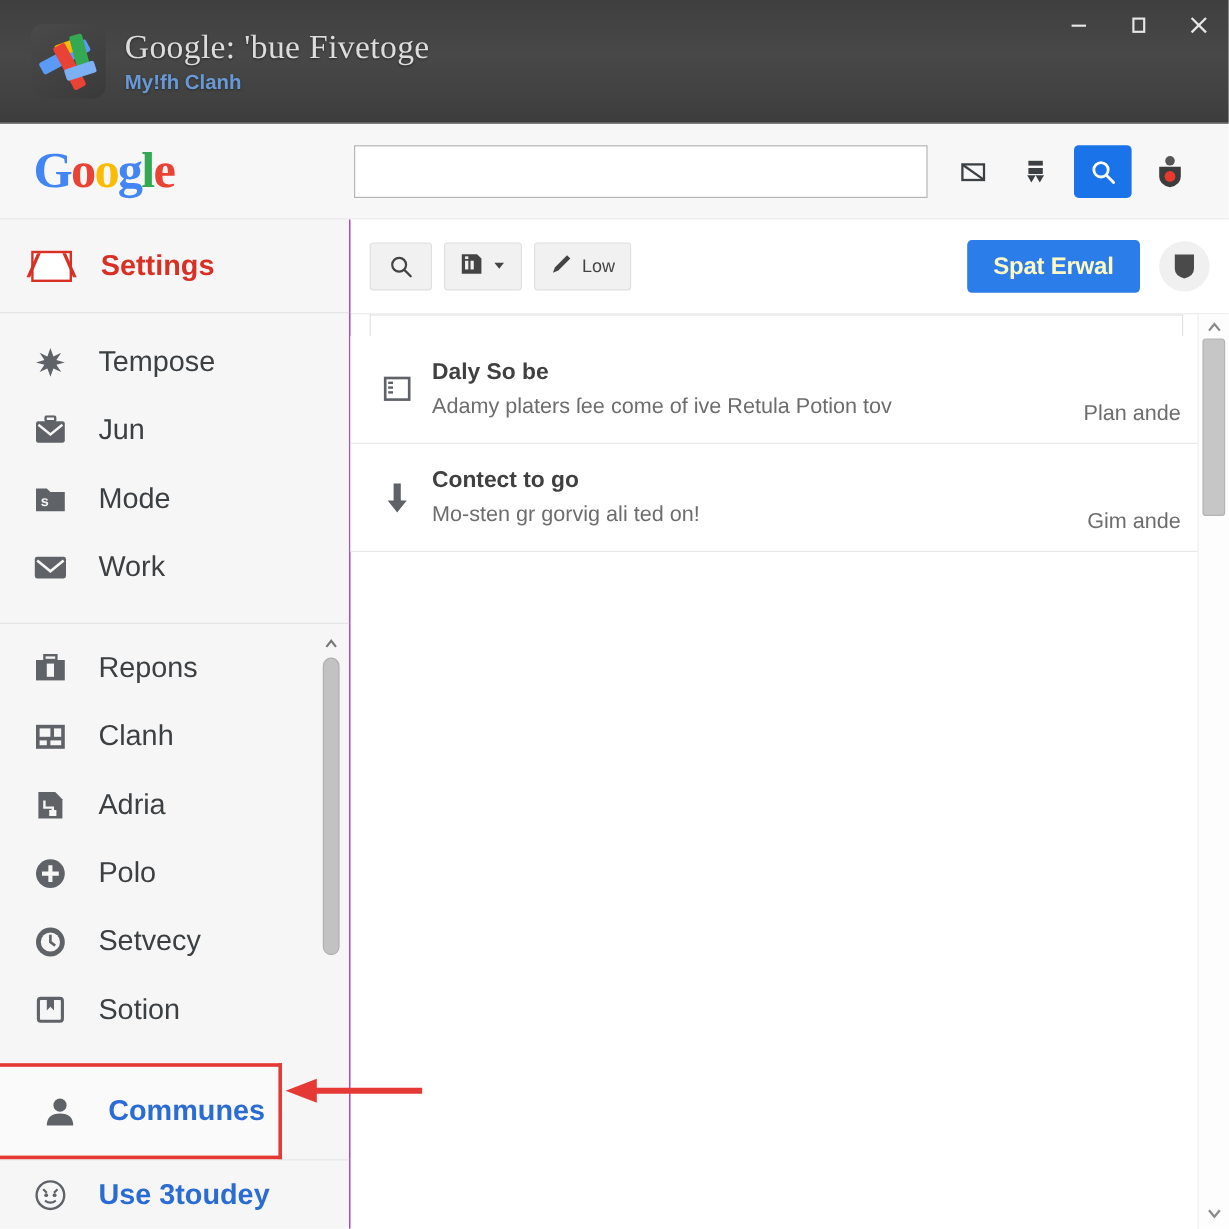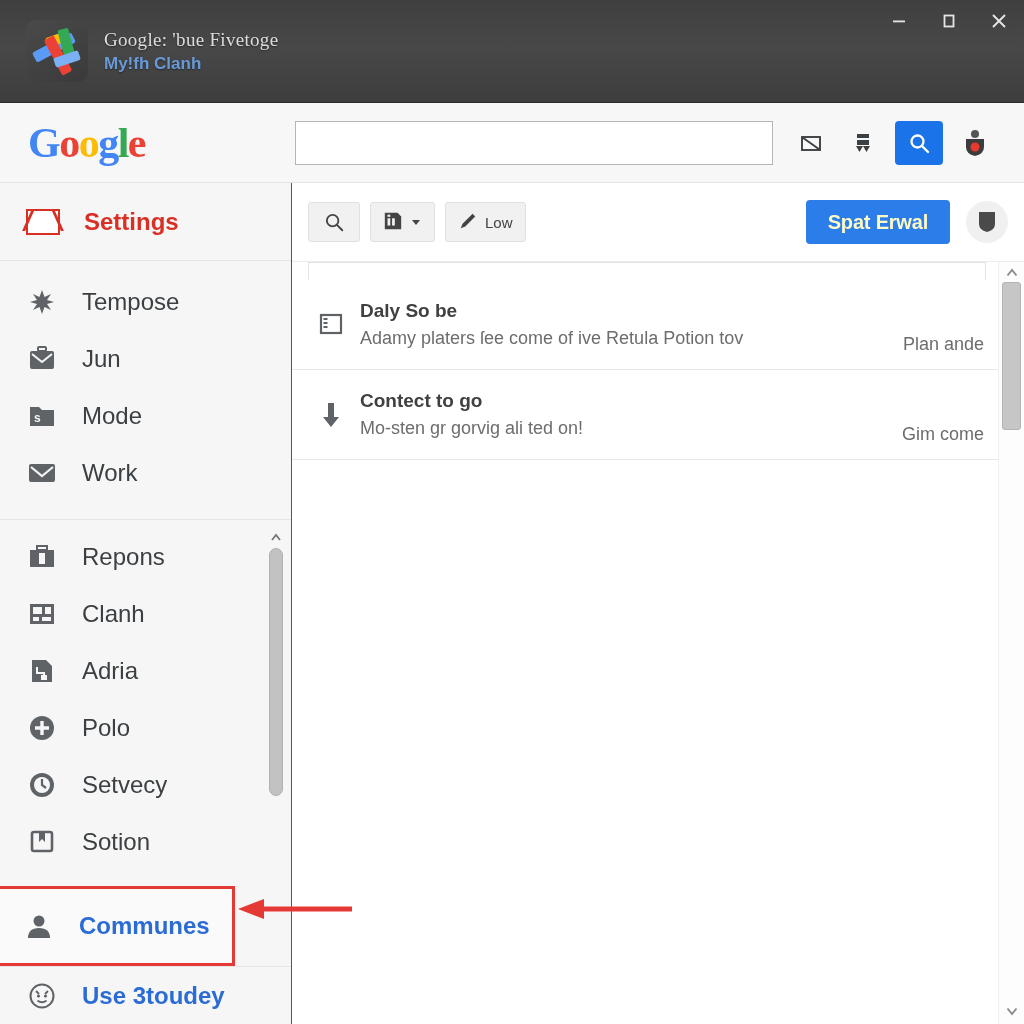--- a/index.html
+++ b/index.html
@@ -43,21 +43,21 @@
         transform: rotate(62deg); }
   .b3 { width: 34px; height: 11px; background:#34a853; left:24px; top:20px;
         transform: rotate(75deg); }
   .b4 { width: 24px; height: 10px; background:#fbbc05; left:20px; top:14px;
         transform: rotate(-20deg); }
   .b5 { width: 26px; height: 10px; background:#7bb0f5; left:28px; top:34px;
         transform: rotate(-18deg); }
 
   .title-text-wrap { margin-left: 16px; line-height: 1.15; }
   .title-main {
-    font-size: 19px; color: #e9e9e9; font-family: "Liberation Serif", serif;
+    font-size: 28px; color: #e9e9e9; font-family: "Liberation Serif", serif;
     letter-spacing: .3px;
     text-shadow: 0 1px 2px rgba(0,0,0,.55);
     opacity: .92;
   }
   .title-sub {
     font-size: 17px; color: #6fa8f0; font-weight: bold; margin-top: 3px;
     text-shadow: 0 1px 2px rgba(0,0,0,.5);
     opacity: .86;
   }
 
@@ -158,21 +158,21 @@
   .nav-label { font-size: 24px; color: #3c4043; }
 
   .nav-item.link .nav-label { color: #2b6cd4; font-weight: bold; }
 
   .highlight-wrap {
     position: relative; margin: 0; border: 3px solid #e53935;
     border-left: none;
     margin-right: 56px;
     background: #fafafa;
   }
-  .highlight-wrap .nav-item { height: 74px; padding-left: 23px; }
+  .highlight-wrap .nav-item { height: 74px; padding-left: 23px; justify-content: center; }
 
   .sb-track {
     position: absolute; right: 8px; top: 10px; bottom: 0px;
     width: 14px;
   }
   .sb-arrow-up {
     position: absolute; top: 0; left: 1px; width: 12px; height: 12px;
     color: #777;
   }
   .sb-thumb {
@@ -550,21 +550,21 @@
           <div class="mail-row">
             <div class="mail-ico">
               <svg width="26" height="28" viewBox="0 0 26 28">
                   <path d="M10 2 H16 V16 H21 L13 26 L5 16 H10 Z" fill="currentColor"></path>
                 </svg>
             </div>
             <div class="mail-text">
               <div class="mail-subj">Contect to go</div>
               <div class="mail-snip">Mo-sten gr gorvig ali ted on!</div>
             </div>
-            <div class="mail-meta">Gim come</div>
+            <div class="mail-meta">Gim ande</div>
           </div>
         </div>
 
         <div class="main-sb">
           <div class="arrow up">
             <svg width="14" height="14" viewBox="0 0 14 14">
                 <path d="M2.5 9.5 L7 4 L11.5 9.5" fill="none" stroke="currentColor" stroke-width="1.9"></path>
               </svg>
           </div>
           <div class="thumb"></div>

